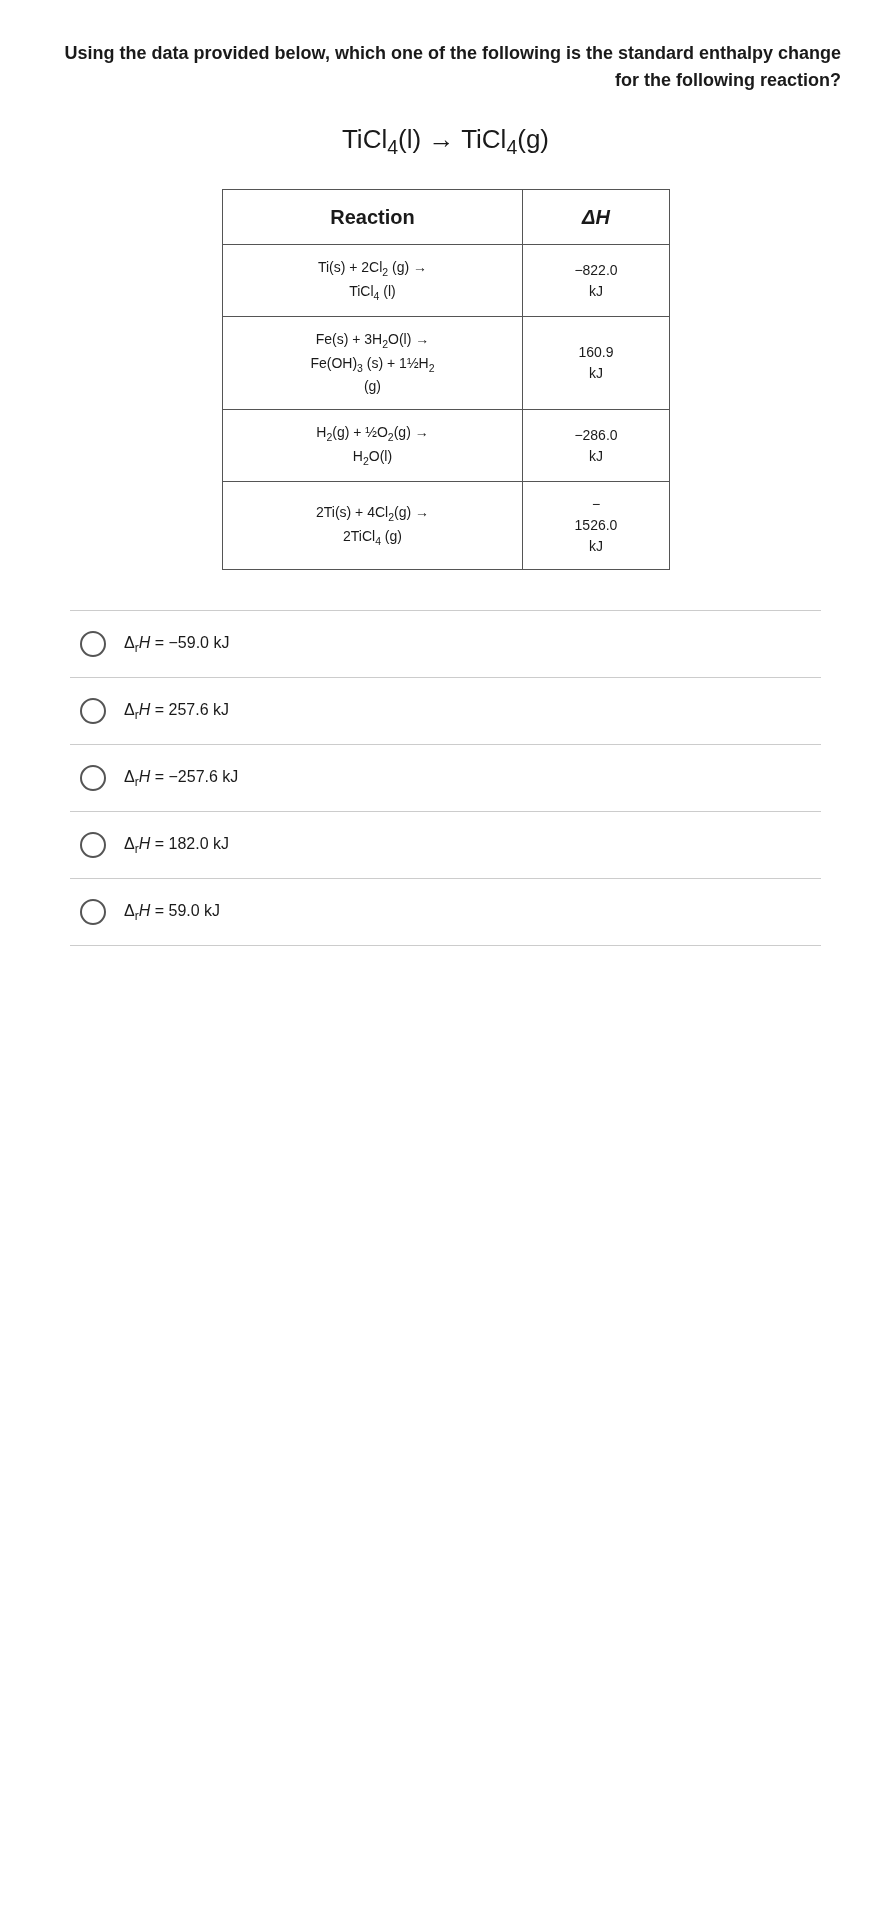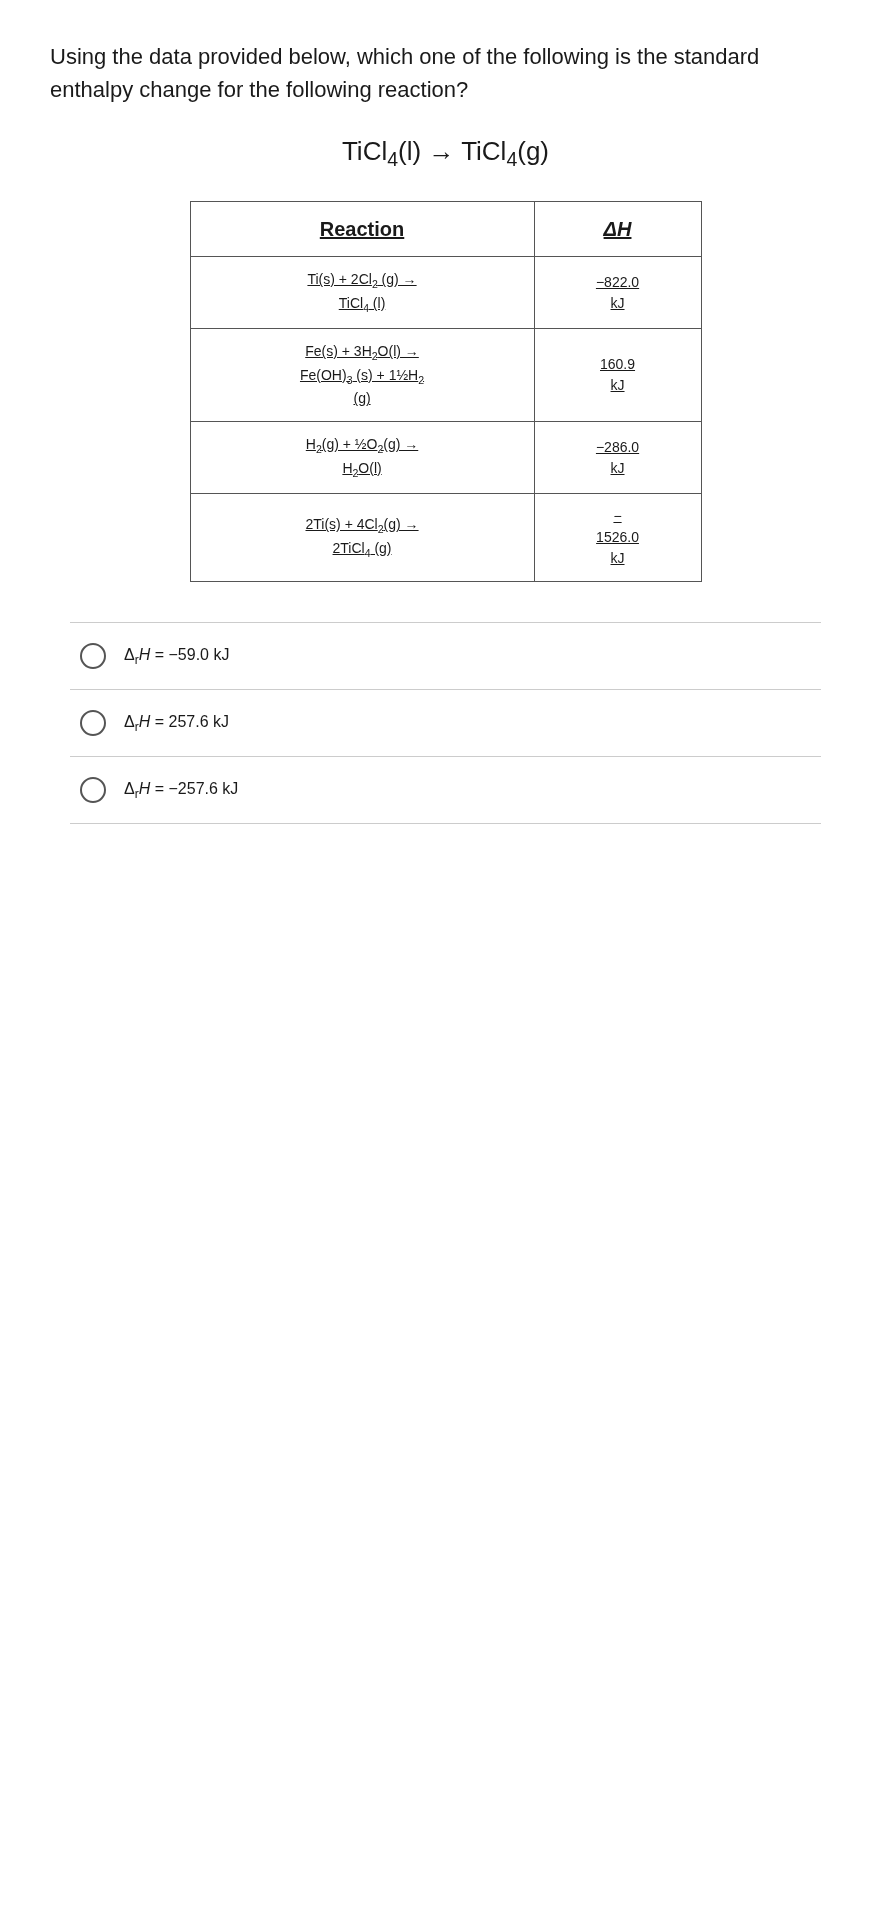--- a/index.html
+++ b/index.html
@@ -12,40 +12,40 @@
       background: #ffffff;
       font-family: Georgia, 'Times New Roman', serif;
       font-size: 18px;
       color: #1a1a1a;
       width: 891px;
       min-height: 1920px;
       padding: 40px 50px;
     }
 
     .question-text {
-      font-size: 22px;
+      font-size: 18px;
       line-height: 1.5;
       margin-bottom: 30px;
       font-family: Arial, sans-serif;
-      font-weight: normal;
+      font-weight: bold;
+      text-align: right;
     }
 
     .reaction-equation {
       text-align: center;
       font-size: 26px;
       margin-bottom: 30px;
       font-family: Arial, sans-serif;
     }
 
     .data-table {
       border-collapse: collapse;
-      width: 512px;
+      width: 448px;
       margin: 0 auto 40px auto;
       border: 1.5px solid #555;
-      text-decoration: underline;
     }
 
     .data-table th,
     .data-table td {
       border: 1.5px solid #555;
       padding: 12px 16px;
       text-align: center;
       vertical-align: middle;
       line-height: 1.5;
     }
@@ -184,15 +184,27 @@
     </span>
   </div>
 
   <div class="answer-option">
     <div class="radio-circle"></div>
     <span class="answer-label">
       Δ<sub>r</sub><span class="delta-h">H</span> = −257.6 kJ
     </span>
   </div>
 
-
+  <div class="answer-option">
+    <div class="radio-circle"></div>
+    <span class="answer-label">
+      Δ<sub>r</sub><span class="delta-h">H</span> = 182.0 kJ
+    </span>
+  </div>
+
+  <div class="answer-option">
+    <div class="radio-circle"></div>
+    <span class="answer-label">
+      Δ<sub>r</sub><span class="delta-h">H</span> = 59.0 kJ
+    </span>
+  </div>
 
 </div>
 
 </body></html>

